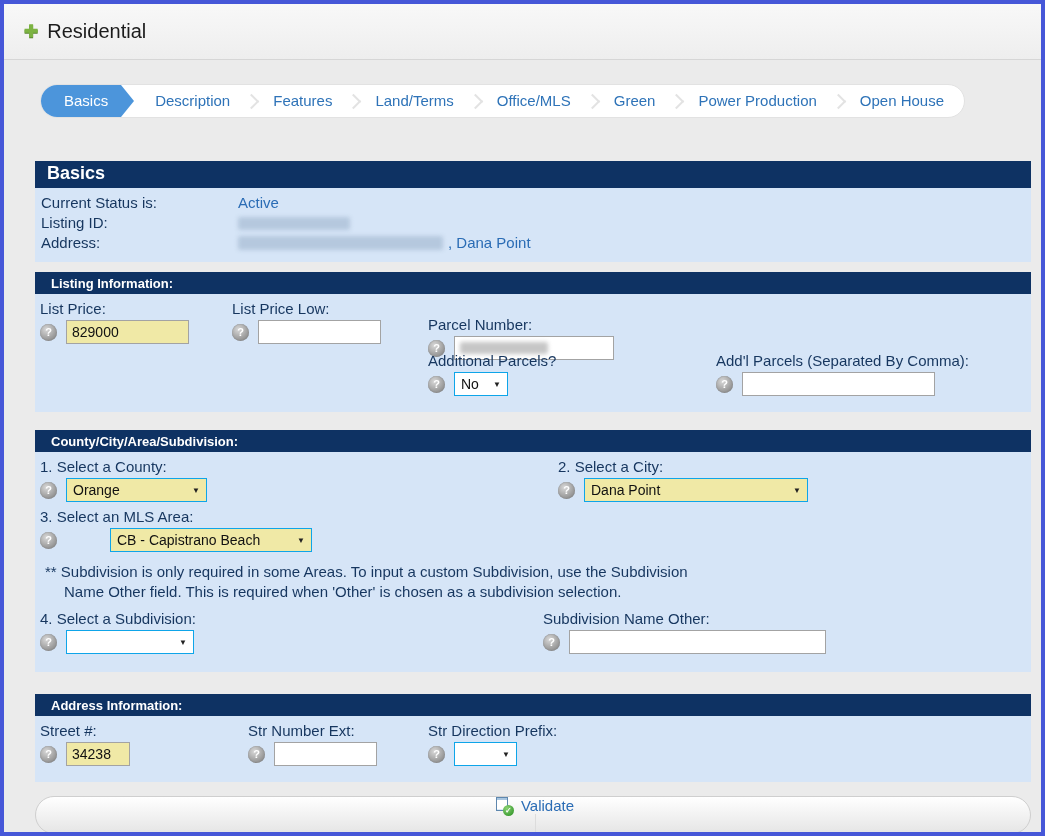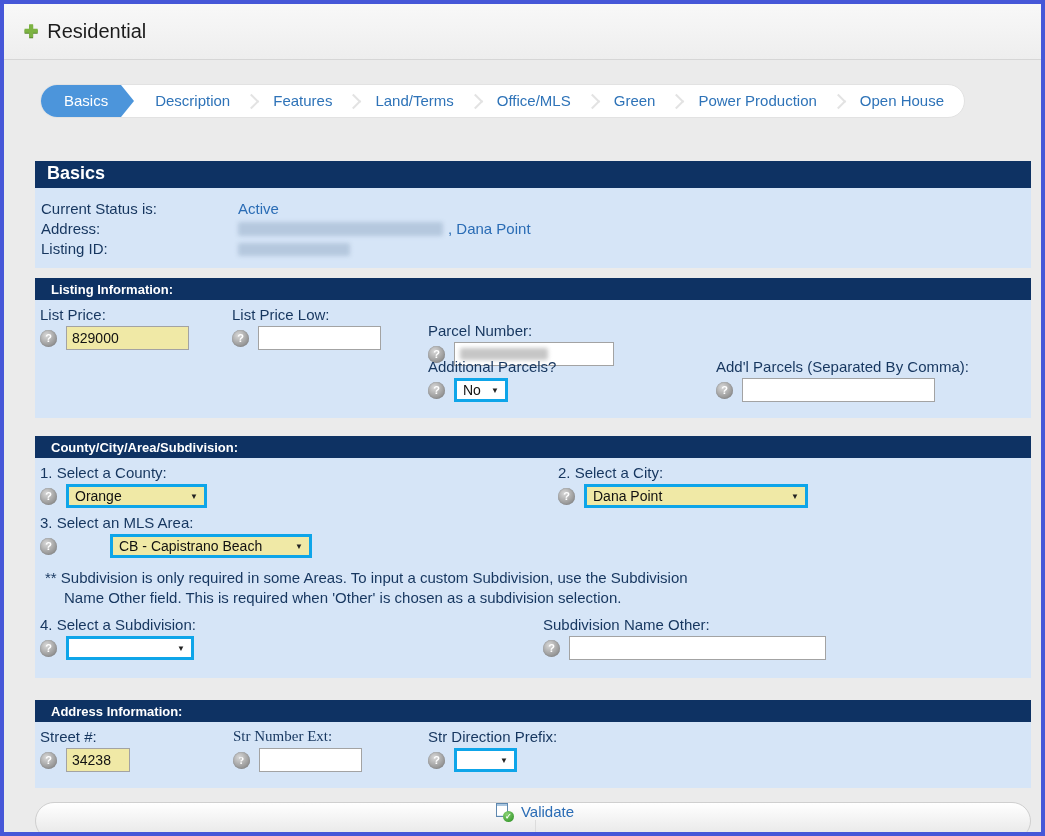--- a/index.html
+++ b/index.html
@@ -26,21 +26,21 @@
                 border-bottom:16px solid transparent; }
   .chev { width:11px; height:11px; border-top:2px solid #e3e3e3; border-right:2px solid #e3e3e3;
           transform:rotate(45deg); margin:0 -4px; flex:none; }
 
   
   .section { width:996px; margin-left:31px; }
   .sec-head { background:#0e3263; color:#fff; font-weight:bold; font-size:13px; padding:4px 16px 3px; }
   .sec-head.big { font-size:18px; padding:2px 12px 4px; }
   .sec-body { background:#d6e5f7; }
 
-  .basics-body { padding:11px 0 9px 6px; font-size:15px; }
+  .basics-body { padding:5px 0 9px 6px; font-size:15px; }
   .brow { display:flex; line-height:20px; align-items:center; }
   .blabel { width:197px; color:#16365f; flex:none; }
   .bval { color:#2a6cb5; display:flex; align-items:center; }
   .redact { display:inline-block; background:#b5c8de; border-radius:2px; filter:blur(2px); }
   .redact.rid { width:112px; height:13px; }
   .redact.raddr { width:205px; height:14px; margin-right:5px; }
   .redact.rparcel { width:88px; height:12px; background:#c6c6c6; }
 
   .fbody { position:relative; padding:6px 0 0 5px; }
   .row { position:relative; }
@@ -52,21 +52,21 @@
        box-shadow:inset 0 0 1px #6d6d6d; cursor:pointer; }
   .q::after { content:"?"; position:absolute; inset:0; color:#fff; font-size:11px; font-weight:bold;
        text-align:center; line-height:17px; }
 
   .txt { height:24px; border:1px solid #a3a3a3; font-size:14px; padding:0 5px; background:#fff;
          font-family:inherit; color:#111; }
   .txt.yellow { background:#f0e9a6; }
   .fakeinput { height:24px; border:1px solid #a3a3a3; background:#fff; display:flex;
          align-items:center; padding:0 5px; }
 
-  .sel { height:24px; border:3px solid #0ea5e9; background:#fff; display:flex; align-items:center;
+  .sel { height:24px; border:1px solid #0ea5e9; background:#fff; display:flex; align-items:center;
          font-size:14px; padding:0 6px; cursor:pointer; color:#111; }
   .sel.yellow { background:#f0e9a6; }
   .sel .sv { flex:1; white-space:nowrap; }
   .sel::after { content:"▼"; font-size:8px; color:#222; margin-left:8px; }
 
   .note { font-size:15px; color:#16365f; line-height:20px; margin:4px 0 8px 5px; }
   .note .n2 { padding-left:19px; }
 
   
   .footer { width:996px; height:38px; margin:14px 0 0 31px; border:1px solid #cfcfcf;
@@ -130,32 +130,32 @@
 
   
   <div class="section" style="margin-top:43px;">
     <div class="sec-head big">Basics</div>
     <div class="sec-body basics-body">
       <div class="brow">
         <span class="blabel">Current Status is:</span>
         <span class="bval">Active</span>
       </div>
       <div class="brow">
+        <span class="blabel">Listing ID:</span>
+        <span class="bval">
+            <span class="redact rid"></span>
+          </span>
+      </div>
+      <div class="brow">
         <span class="blabel">Address:</span>
         <span class="bval">
           <span class="redact raddr"></span>
           <span>, Dana Point</span>
         </span>
       </div>
-      <div class="brow">
-        <span class="blabel">Listing ID:</span>
-        <span class="bval">
-            <span class="redact rid"></span>
-          </span>
-      </div>
     </div>
   </div>
 
   
   <div class="section" style="margin-top:10px;">
     <div class="sec-head">Listing Information:</div>
     <div class="sec-body fbody" style="padding-bottom:12px;">
       <div class="row" style="height:52px;">
         <div class="f" style="left:0;">
           <div class="flabel">List Price:</div>
@@ -267,21 +267,21 @@
     <div class="sec-head">Address Information:</div>
     <div class="sec-body fbody" style="padding-bottom:12px;">
       <div class="row" style="height:48px;">
         <div class="f" style="left:0;">
           <div class="flabel">Street #:</div>
           <div class="fctl">
             <span class="q"></span>
             <input class="txt yellow" style="width: 64px;" value="34238">
           </div>
         </div>
-        <div class="f" style="left:193px;font-family:Liberation Serif, serif;">
+        <div class="f" style="left:208px;">
           <div class="flabel">Str Number Ext:</div>
           <div class="fctl">
             <span class="q"></span>
             <input class="txt" style="width: 103px;" value="">
           </div>
         </div>
         <div class="f" style="left:388px;">
           <div class="flabel">Str Direction Prefix:</div>
           <div class="fctl">
             <span class="q"></span>

